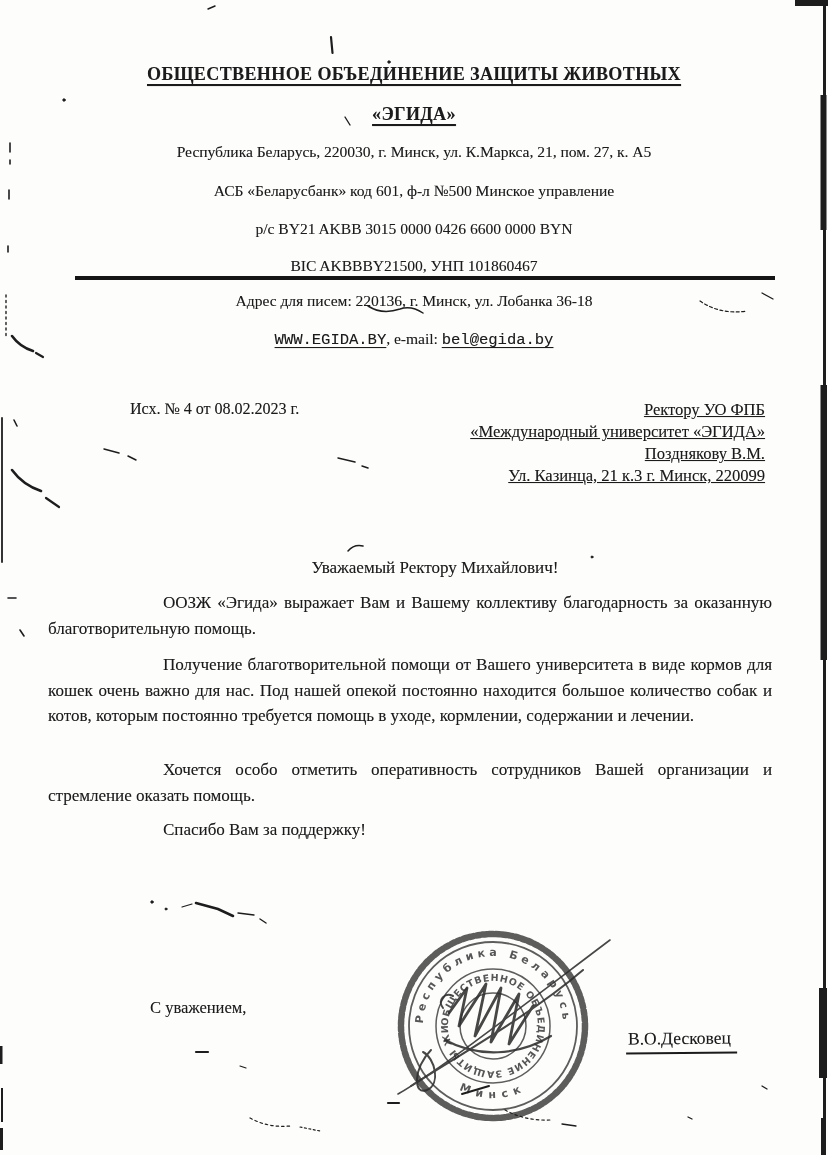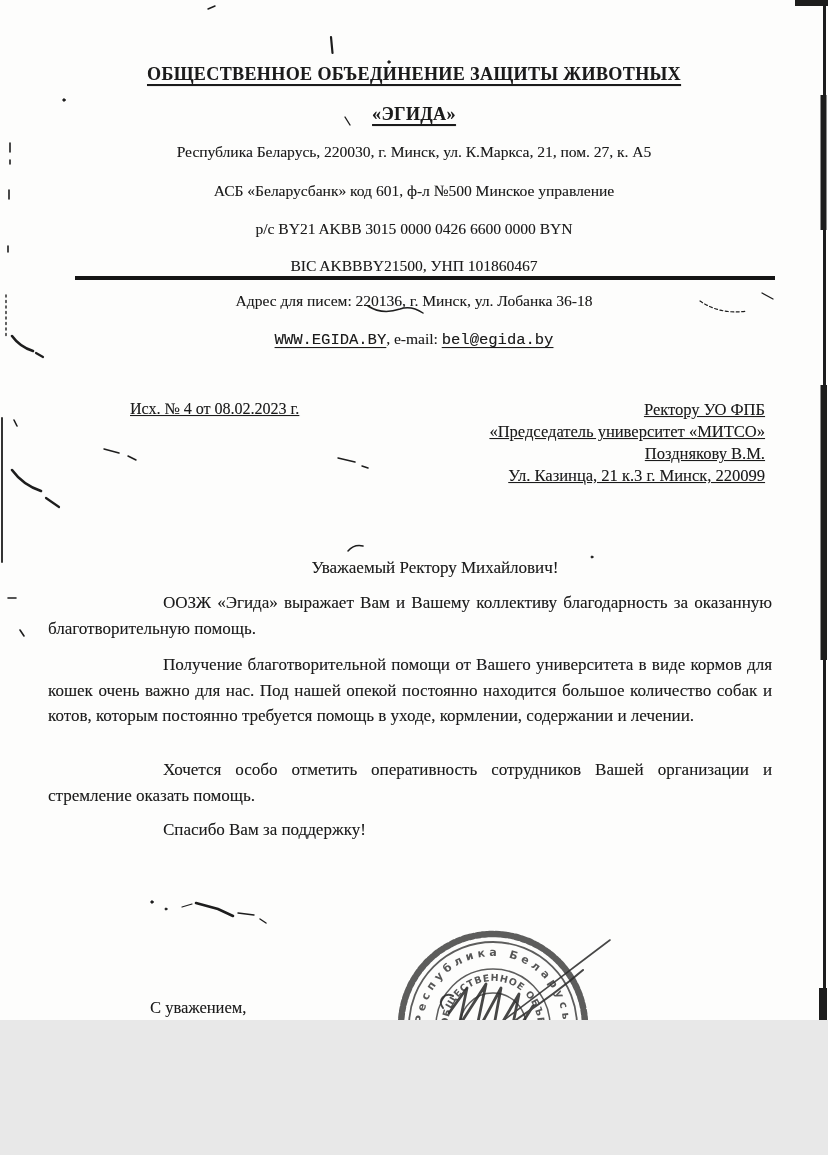--- a/index.html
+++ b/index.html
@@ -1,31 +1,31 @@
 <!DOCTYPE html>
 <html><head>
 <meta charset="utf-8">
 <style>
   html,body{margin:0;padding:0;}
   body{width:828px;height:1155px;background:#e8e8e8;}
   .page{
-    position:relative;width:828px;height:1020px;background:#fdfdfc;
+    position:relative;width:828px;height:1155px;background:#fdfdfc;
     overflow:hidden;
     font-family:"Liberation Serif", serif;
     color:#1b1b1b;
   }
   .page *{box-sizing:border-box;}
   .abs{position:absolute;}
   .center-line{left:0;width:828px;text-align:center;white-space:nowrap;}
   .lh-title{font-weight:bold;font-size:18px;letter-spacing:.4px;
     text-decoration:underline;text-underline-offset:4px;text-decoration-thickness:1.8px;}
   .lh-line{font-size:15.5px;}
   .rule{left:75px;width:700px;height:3.5px;background:#151515;}
   .u{text-decoration:underline;text-underline-offset:3px;font-family:Liberation Mono, monospace;}
-  .ref{font-size:16px;white-space:nowrap;text-decoration:underline;}
+  .ref{font-size:16px;white-space:nowrap;}
   .recipient{right:63px;text-align:right;font-size:16.5px;line-height:22px;white-space:nowrap;text-decoration:underline;}
   .salutation{font-size:17px;}
   .para{left:48px;width:724px;font-size:17px;line-height:25.5px;
     text-align:justify;text-indent:115px;}
   .sig-text{font-size:16.5px;white-space:nowrap;margin-left:28px;}
   .sig-name{font-size:17.5px;white-space:nowrap;border-bottom:2.5px solid #1b1b1b;
     padding:0 6px 3px 2px;transform:rotate(-.6deg);}
   .txt{text-shadow:0.2px 0.2px 0 rgba(20,20,20,.35);}
   svg{display:block;}
   .stamp-wrap{left:383px;top:918px;width:245px;height:230px;}
@@ -47,21 +47,21 @@
   <div class="abs rule" style="top:276px"></div>
 
   <div class="abs center-line lh-line txt" style="top:292px">Адрес для писем: 220136, г. Минск, ул. Лобанка 36-18</div>
   <div class="abs center-line lh-line txt" style="top:330px">
     <span class="u">WWW.EGIDA.BY</span><span>, e-mail: </span><span class="u">bel@egida.by</span>
   </div>
 
   <div class="abs ref txt" style="left:130px;top:400px">Исх. № 4 от 08.02.2023 г.</div>
   <div class="abs recipient txt" style="top:399px">
     <div>Ректору УО ФПБ</div>
-    <div>«Председатель университет «МИТСО»</div>
+    <div>«Международный университет «ЭГИДА»</div>
     <div>Позднякову В.М.</div>
     <div>Ул. Казинца, 21 к.3 г. Минск, 220099</div>
   </div>
 
   <div class="abs salutation txt" style="left:73px;top:558px;width:724px;text-align:center">Уважаемый Ректору Михайлович!</div>
   <div class="abs para txt" style="top:652px">Получение благотворительной помощи от Вашего университета в виде кормов для кошек очень важно для нас. Под нашей опекой постоянно находится большое количество собак и котов, которым постоянно требуется помощь в уходе, кормлении, содержании и лечении.</div>
   <div class="abs para txt" style="top:590px">ООЗЖ «Эгида» выражает Вам и Вашему коллективу благодарность за оказанную благотворительную помощь.</div>
   <div class="abs para txt" style="top:757px">Хочется особо отметить оперативность сотрудников Вашей организации и стремление оказать помощь.</div>
   <div class="abs para txt" style="top:817px">Спасибо Вам за поддержку!</div>
 

